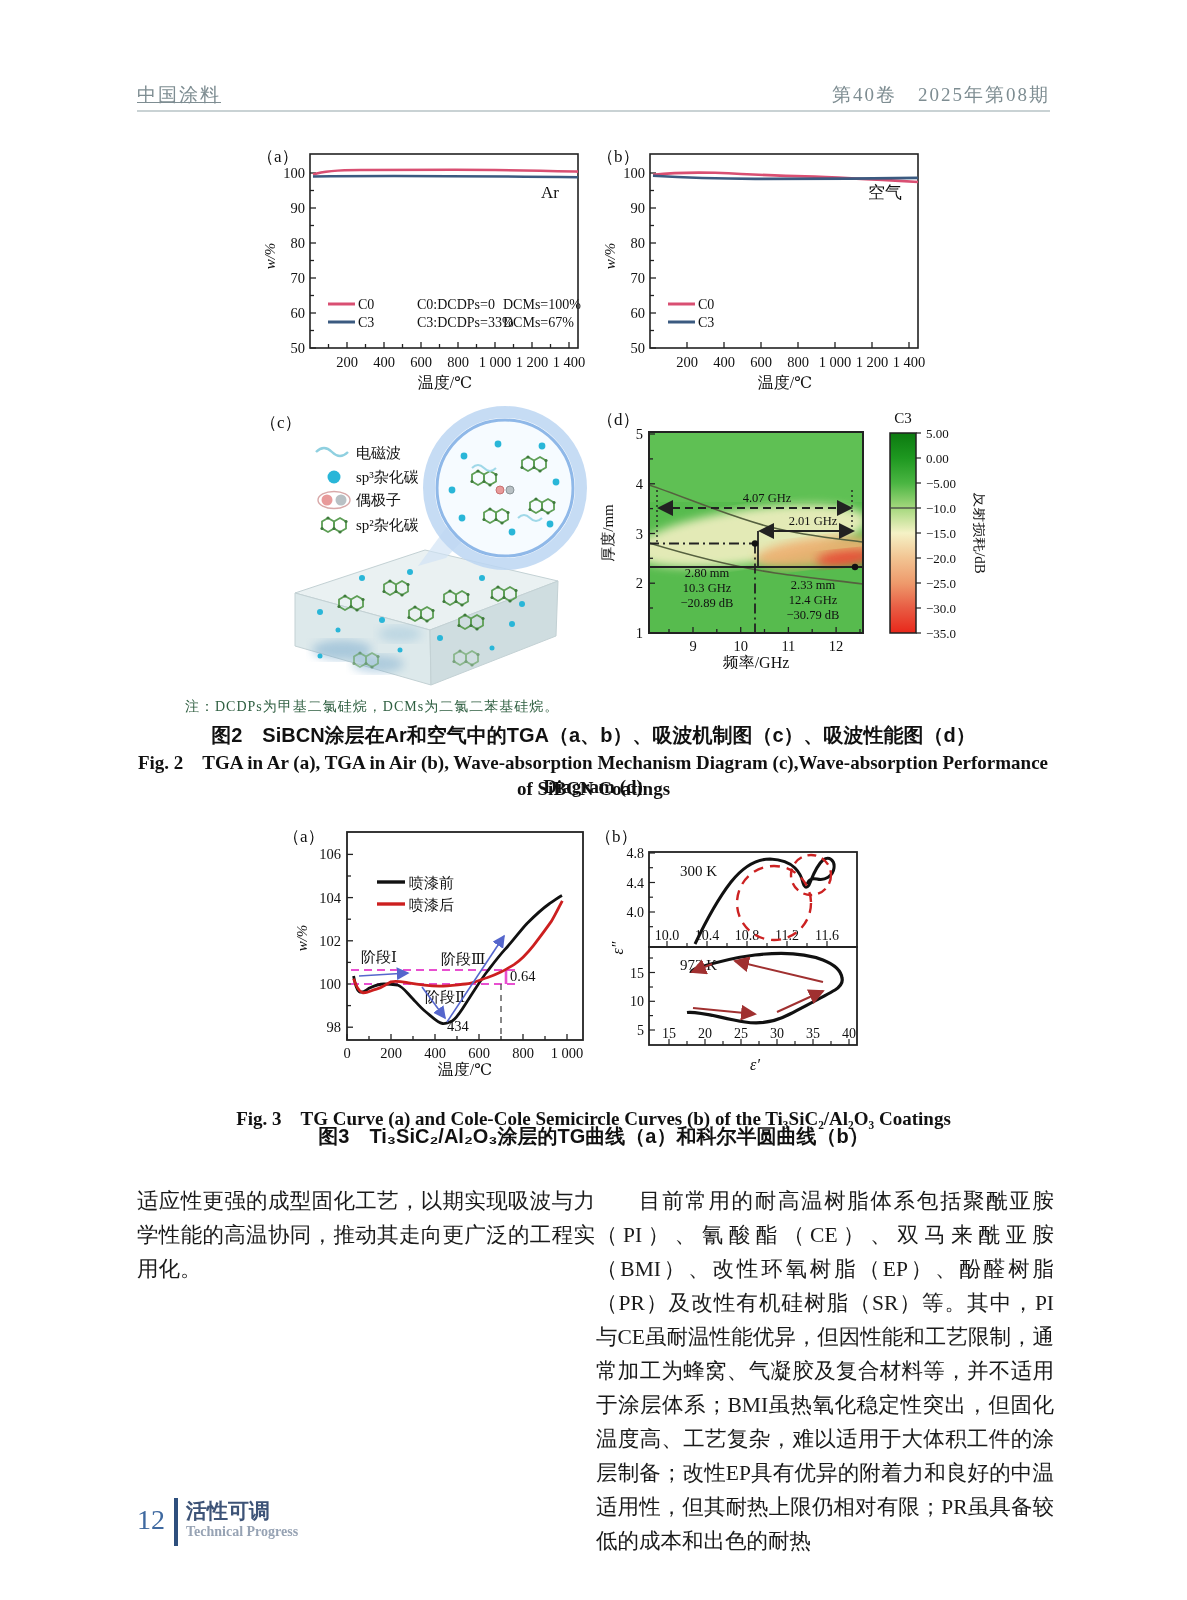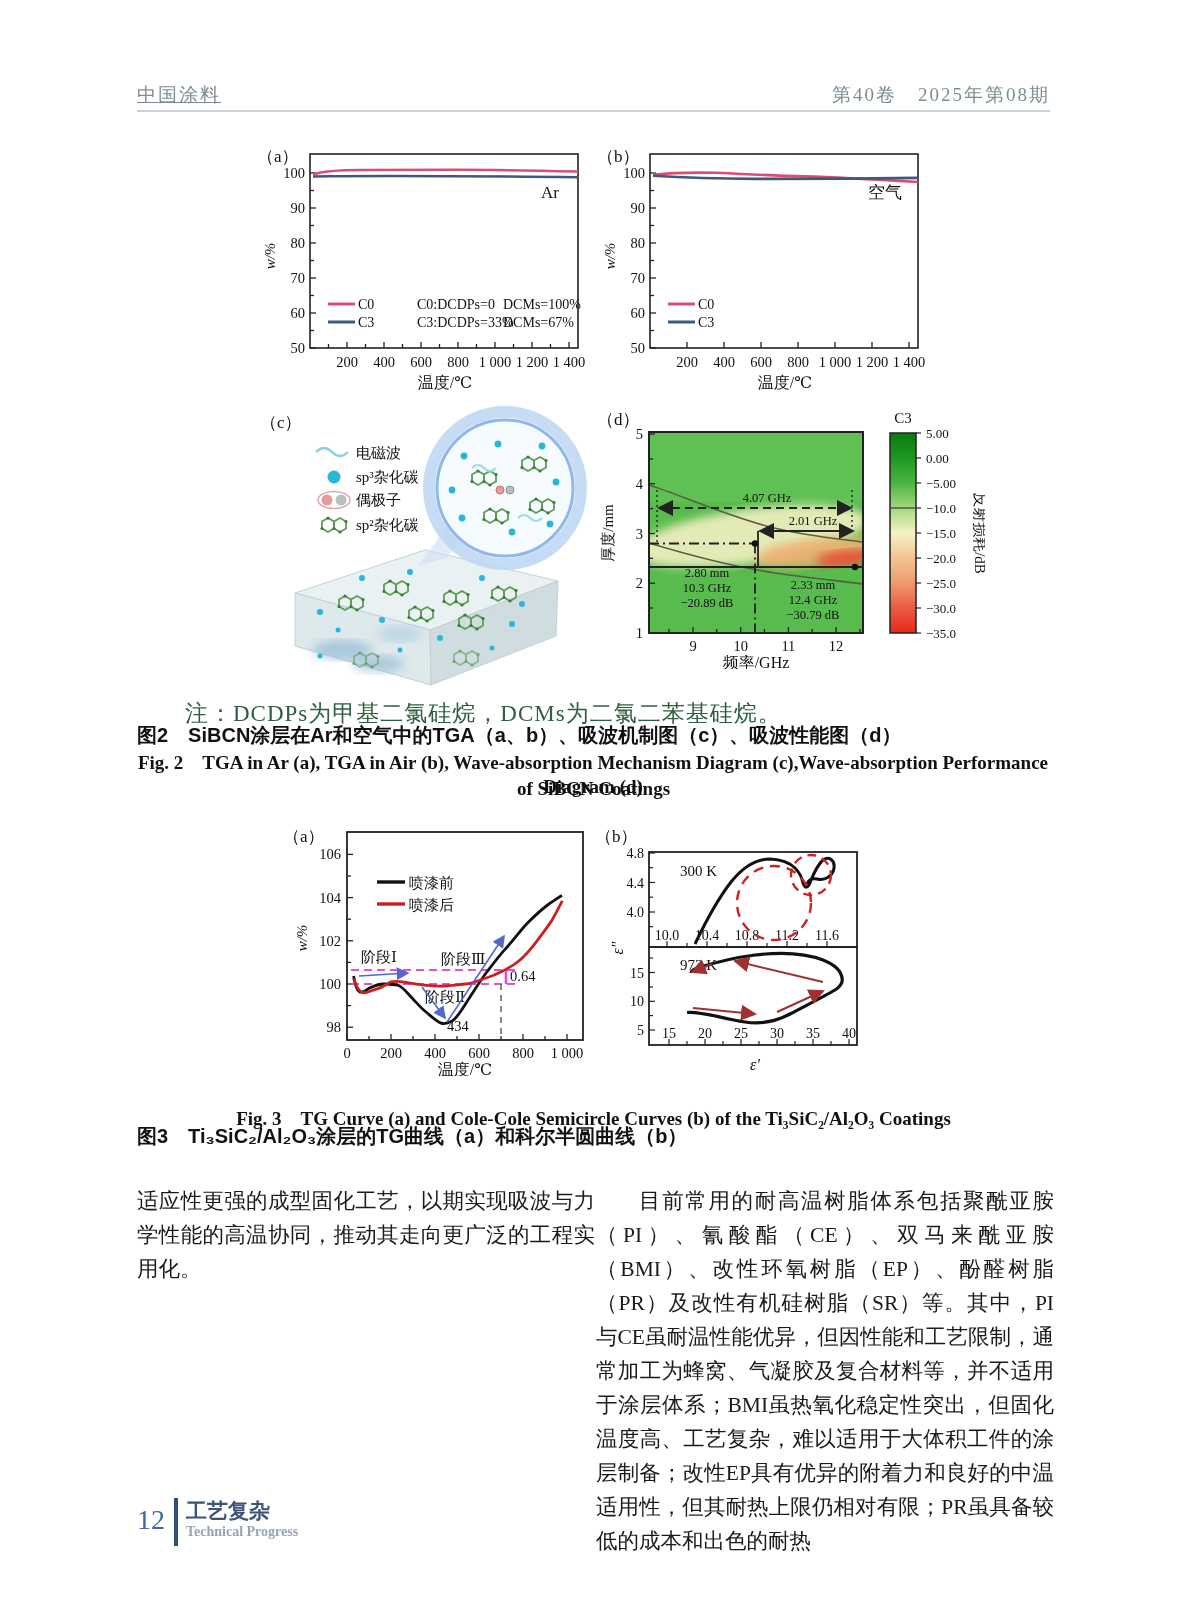--- a/index.html
+++ b/index.html
@@ -1,23 +1,23 @@
 <!DOCTYPE html>
 <html><head>
 <meta charset="utf-8">
 <style>
   html,body{margin:0;padding:0;background:#ffffff;}
   .page{position:relative;width:1187px;height:1600px;background:#ffffff;
         font-family:"Liberation Serif","DejaVu Serif",serif;overflow:hidden;}
   .abs{position:absolute;}
   .hdr{font-size:19px;color:#7e8d92;letter-spacing:2px;}
   .rule{height:2px;background:#c9d2d4;}
-  .note{font-size:23px;color:#2f5f41;letter-spacing:1px;text-align:right;}
+  .note{font-size:14px;color:#2f5f41;letter-spacing:1px;text-align:right;}
   .capzh{font-family:"Liberation Sans","DejaVu Sans",sans-serif;font-weight:bold;
-         font-size:20px;color:#111;width:913px;}
+         font-size:20px;color:#111;text-align:center;width:913px;}
   .capen{font-weight:bold;font-size:19px;color:#111;text-align:center;width:913px;}
   .col{width:458px;font-size:21.5px;line-height:34px;text-align:justify;color:#1a1a1a;}
   .col p{margin:0;}
   .indent{text-indent:2em;}
   .h22{font-family:"Liberation Sans","DejaVu Sans",sans-serif;font-weight:bold;
        color:#5d6b42;font-size:21px;line-height:34px;}
   .pgnum{font-size:28px;color:#3f69a0;}
   .colname{font-family:"Liberation Sans","DejaVu Sans",sans-serif;font-weight:bold;
            font-size:21px;color:#3d5377;}
   .colnameEn{font-size:14px;color:#97a3b4;font-weight:bold;}
@@ -563,16 +563,16 @@
 
   <div class="abs col" style="left:137px;top:1184px;">
     <p>适应性更强的成型固化工艺，以期实现吸波与力学性能的高温协同，推动其走向更广泛的工程实用化。</p>
   </div>
   <div class="abs col" style="left:596px;top:1184px;">
     <p class="indent">目前常用的耐高温树脂体系包括聚酰亚胺（PI）、氰酸酯（CE）、双马来酰亚胺（BMI）、改性环氧树脂（EP）、酚醛树脂（PR）及改性有机硅树脂（SR）等。其中，PI与CE虽耐温性能优异，但因性能和工艺限制，通常加工为蜂窝、气凝胶及复合材料等，并不适用于涂层体系；BMI虽热氧化稳定性突出，但固化温度高、工艺复杂，难以适用于大体积工件的涂层制备；改性EP具有优异的附着力和良好的中温适用性，但其耐热上限仍相对有限；PR虽具备较低的成本和出色的耐热</p>
   </div>
 
   <div class="abs pgnum" style="left:137px;top:1504px;">12</div>
   <div class="abs bar" style="left:174px;top:1498px;"></div>
-  <div class="abs colname" style="left:186px;top:1497px;">工艺复杂</div>
+  <div class="abs colname" style="left:186px;top:1497px;">活性可调</div>
   <div class="abs colnameEn" style="left:186px;top:1524px;">Technical Progress</div>
 
 </div>
 
 </body></html>

